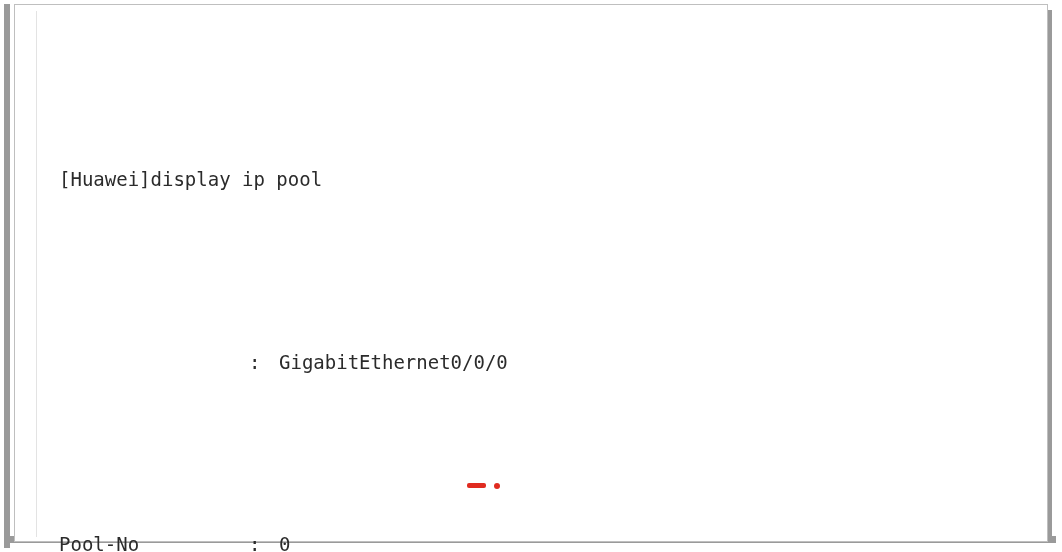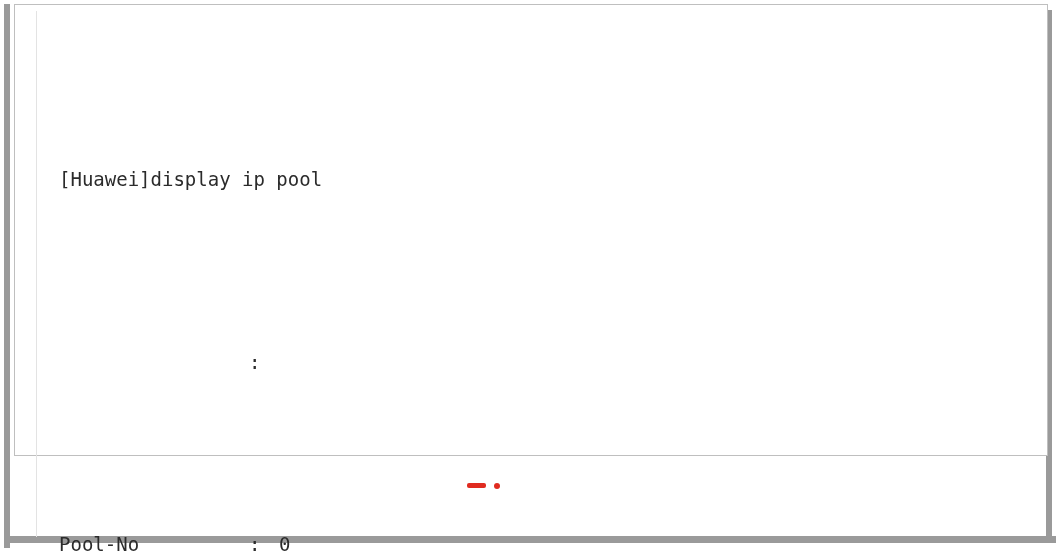--- a/index.html
+++ b/index.html
@@ -43,21 +43,21 @@
     height: 530px;
     background: #9a9a9a;
   }
 
   
   .pane {
     position: absolute;
     left: 14px;
     top: 4px;
     width: 1034px;
-    height: 452px;
+    height: 538px;
     background: #ffffff;
     border: 1px solid #bfbfbf;
     box-sizing: border-box;
   }
 
   .inner-rule-left {
     position: absolute;
     left: 21px;
     top: 6px;
     width: 1px;
@@ -129,20 +129,21 @@
     <div class="console">
 
       
       <div class="line">
         <span class="seg" style="left:14px">[Huawei]display ip pool</span>
       </div>
 
       
       <div class="line">
         <span class="seg" style="left:204px">:</span>
+        <span class="seg" style="left:234px">GigabitEthernet0/0/0</span>
       </div>
 
       
       <div class="line">
         <span class="seg" style="left:14px">Pool-No</span>
         <span class="seg" style="left:204px">:</span>
         <span class="seg" style="left:234px">0</span>
       </div>
 
       

